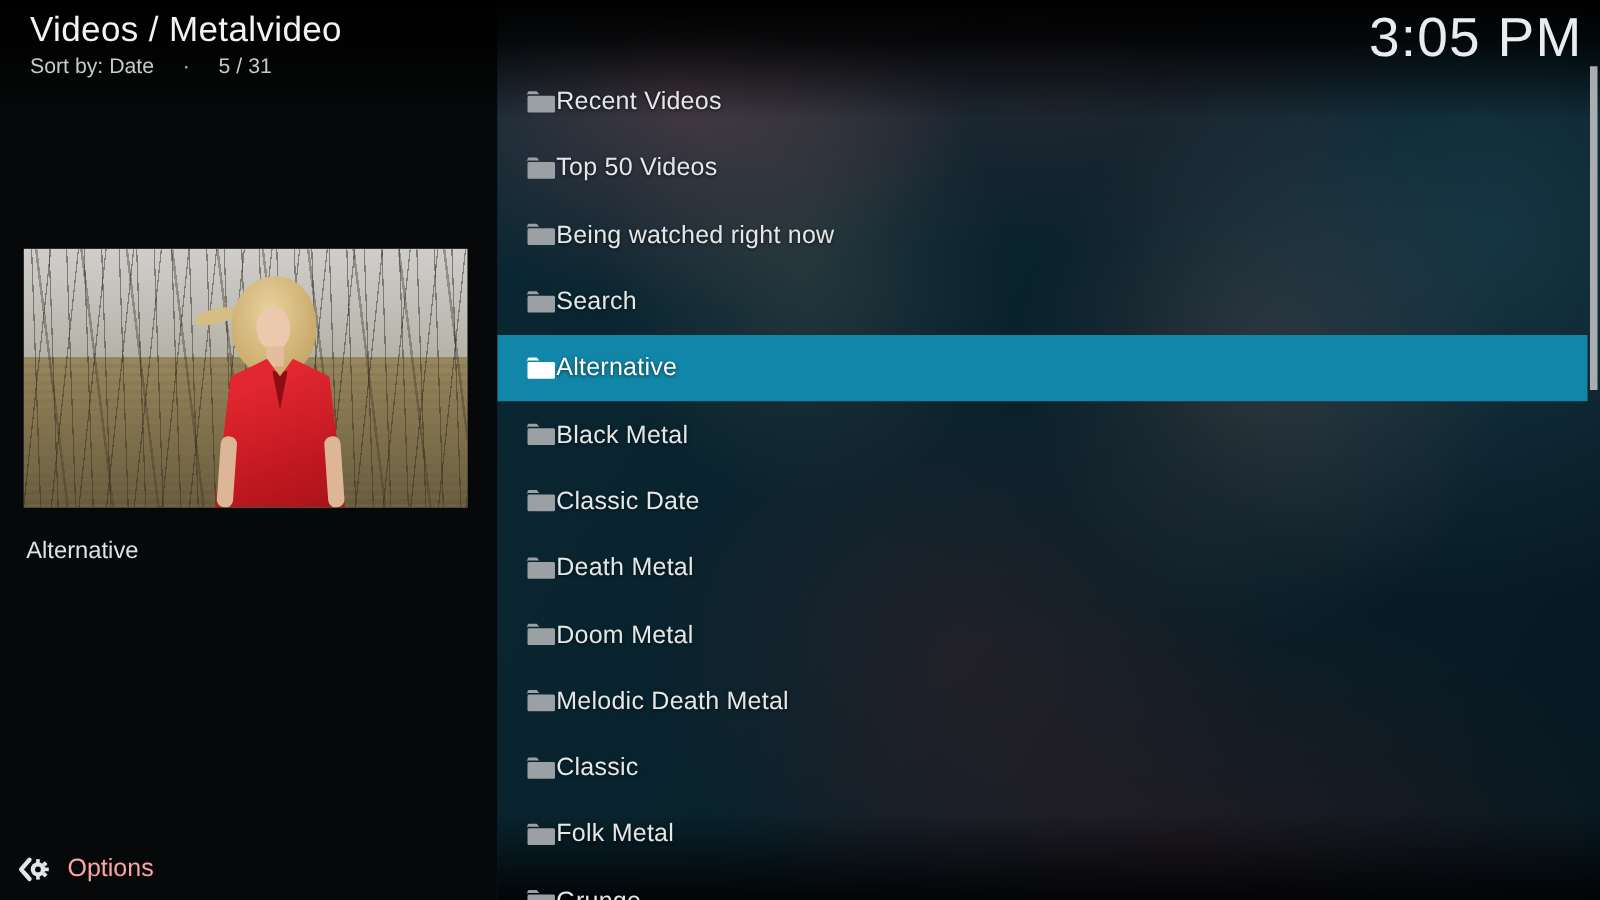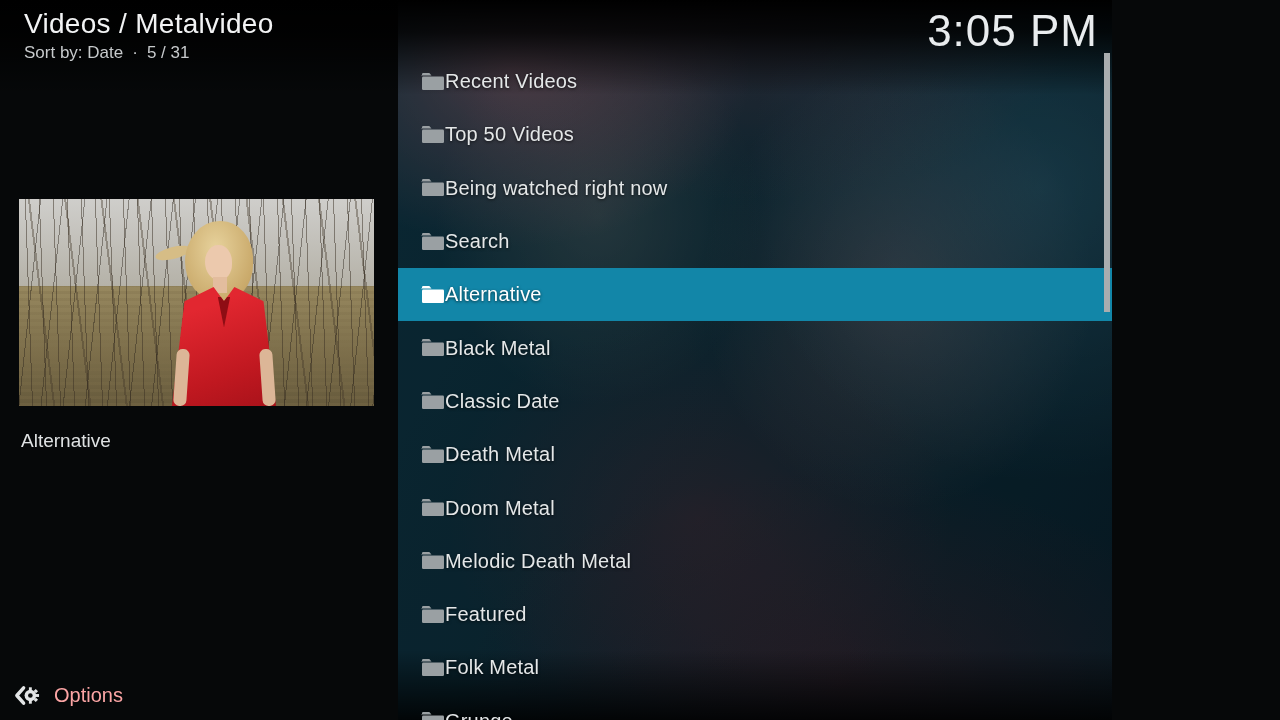--- a/index.html
+++ b/index.html
@@ -5,21 +5,21 @@
   :root{
     --accent:#1286a8;
     --selected-text:#ffffff;
     --item-text:#e4e7e8;
     --folder-icon:#9aa0a3;
     --scrollbar-thumb:#a9adaf;
   }
   *{margin:0;padding:0;box-sizing:border-box;}
   html,body{width:1280px;height:720px;overflow:hidden;background:#060809;
     font-family:"Liberation Sans","DejaVu Sans",sans-serif;}
-  .stage{position:relative;width:1112px;height:720px;background:#060809;overflow:hidden;}
+  .stage{position:relative;width:1280px;height:720px;background:#060809;overflow:hidden;}
 
   
   .artwork{position:absolute;left:398px;top:0;right:0;bottom:0;
     background-color:#0a2530;
     background-image:
       radial-gradient(ellipse 340px 250px at 16% 10%, rgba(163,96,106,0.55), transparent 70%),
       radial-gradient(ellipse 480px 280px at 48% 0%, rgba(126,62,74,0.45), transparent 72%),
       radial-gradient(ellipse 420px 420px at 90% 26%, rgba(56,112,134,0.45), transparent 70%),
       radial-gradient(ellipse 250px 290px at 28% 30%, rgba(132,126,116,0.32), transparent 65%),
       radial-gradient(ellipse 300px 340px at 70% 40%, rgba(152,108,108,0.38), transparent 65%),
@@ -29,21 +29,21 @@
   }
   .artwork::before{content:"";position:absolute;inset:0;background:rgba(3,16,22,0.30);}
   .fade-top{position:absolute;left:0;top:0;right:0;height:95px;
     background:linear-gradient(#000 0%,rgba(0,0,0,0.82) 34%,transparent 100%);}
   .fade-bottom{position:absolute;left:398px;bottom:0;right:0;height:70px;
     background:linear-gradient(to top,rgba(0,0,0,0.85),transparent);}
 
   
   .header-left{position:absolute;left:24px;top:8px;z-index:6;}
   .page-title{font-size:28px;color:#f2f3f4;font-weight:400;letter-spacing:0.3px;}
-  .sort-info{margin-top:3px;font-size:17px;color:#c7cacc;display:flex;gap:9px;align-items:flex-start;}
+  .sort-info{margin-top:3px;font-size:17px;color:#c7cacc;display:flex;gap:23px;align-items:flex-start;}
   .clock{position:absolute;right:14px;top:6px;z-index:6;font-size:44px;font-weight:300;
     color:#e9ecee;letter-spacing:1px;}
 
   
   .preview-thumb{position:absolute;left:19px;top:199px;width:355px;height:207px;overflow:hidden;
     background:#777;z-index:5;}
   .thumb-sky{position:absolute;left:0;top:0;right:0;height:42%;
     background:linear-gradient(#cfcecb,#b5b2a8);}
   .thumb-field{position:absolute;left:0;top:42%;right:0;bottom:0;
     background:linear-gradient(#97885f,#7d6f4b 55%,#665a3c);}
@@ -219,21 +219,21 @@
       </span>
       <span class="label">Melodic Death Metal</span>
     </div>
       <div class="row">
       <span class="icon">
         <svg viewBox="0 0 24 20" width="24" height="20">
           <path fill="currentColor" d="M1 4.3 V2.2 Q1 1 2.2 1 h6.1 l2.2 2.4 h-10.5 z"></path>
           <rect fill="currentColor" x="1" y="4.6" width="22" height="13.4" rx="1.2"></rect>
         </svg>
       </span>
-      <span class="label">Featured</span>
+      <span class="label">Classic</span>
     </div>
       <div class="row">
       <span class="icon">
         <svg viewBox="0 0 24 20" width="24" height="20">
           <path fill="currentColor" d="M1 4.3 V2.2 Q1 1 2.2 1 h6.1 l2.2 2.4 h-10.5 z"></path>
           <rect fill="currentColor" x="1" y="4.6" width="22" height="13.4" rx="1.2"></rect>
         </svg>
       </span>
       <span class="label">Folk Metal</span>
     </div>

